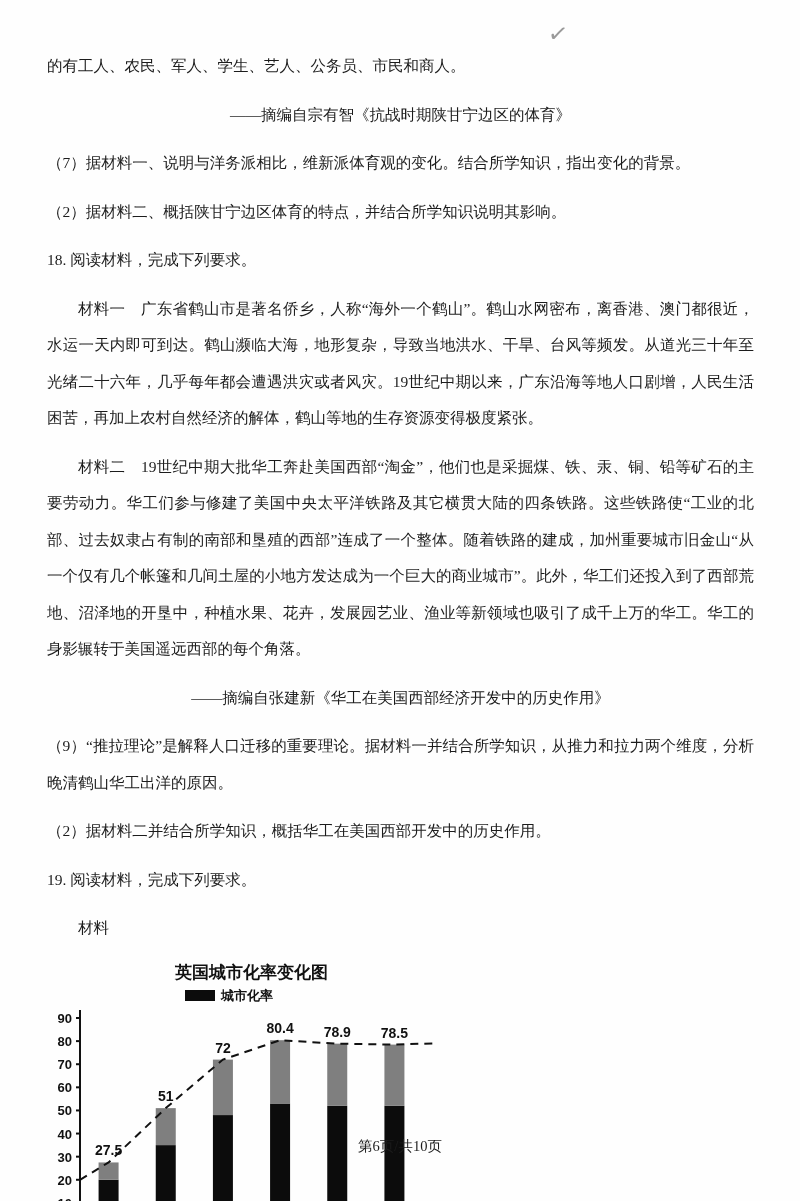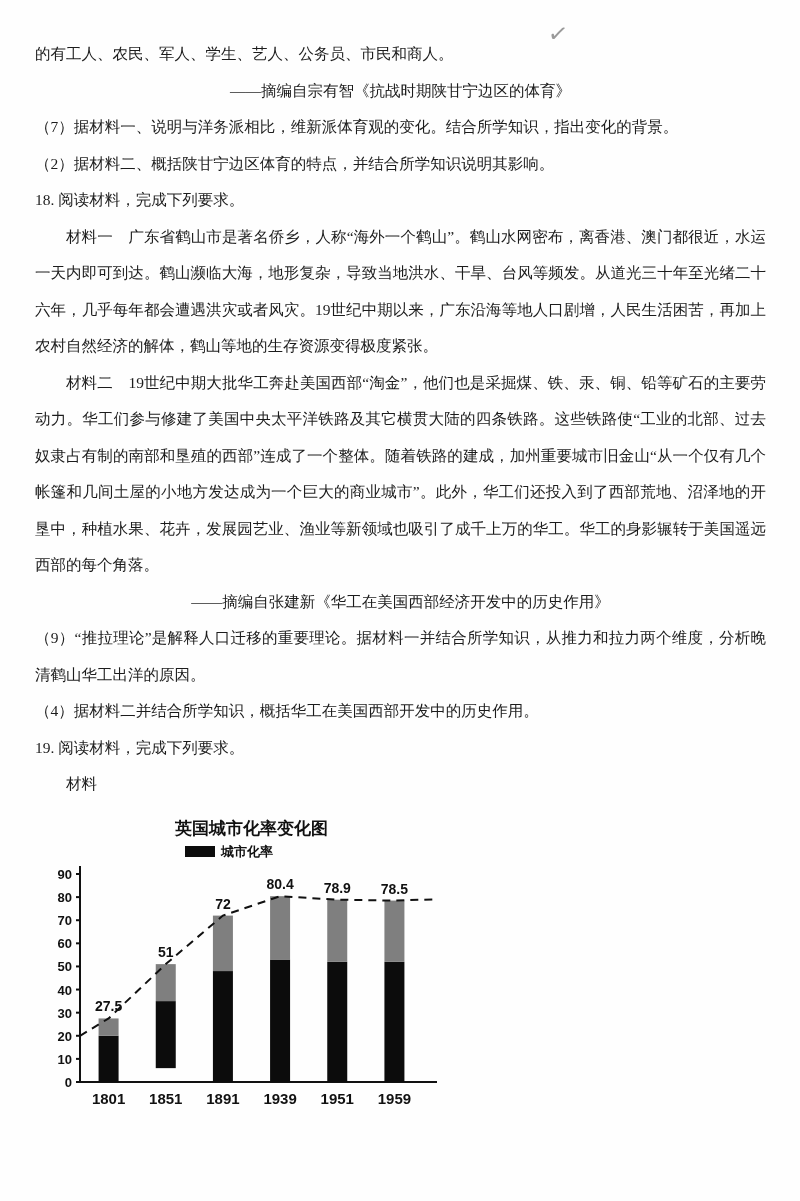--- a/index.html
+++ b/index.html
@@ -5,21 +5,21 @@
   html,body{margin:0;padding:0;background:#fff;}
   .page{
     position:relative;
     width:800px;height:1201px;
     background:#fefefe;
     font-family:"Liberation Serif","DejaVu Serif",serif;
     color:#1c1c1c;
     overflow:hidden;
   }
   .content{position:absolute;left:35px;top:36px;width:731px;}
-  .content p{margin:0;font-size:15.5px;line-height:36.5px;}
+  .content p{margin:12px;font-size:15.5px;line-height:36.5px;}
   .para{text-align:justify;text-indent:2em;}
   .just{text-align:justify;}
   .source{text-align:center;}
   .indent{text-indent:2em;}
   .stray{
     position:absolute;left:548px;top:20px;
     color:#9a9a9a;font-size:24px;transform:rotate(8deg);
     font-family:"DejaVu Sans",sans-serif;
   }
   .chart-wrap{margin-top:13px;}
@@ -39,21 +39,21 @@
   <div class="content">
     <p class="just">的有工人、农民、军人、学生、艺人、公务员、市民和商人。</p>
     <p class="source">——摘编自宗有智《抗战时期陕甘宁边区的体育》</p>
     <p class="just">（7）据材料一、说明与洋务派相比，维新派体育观的变化。结合所学知识，指出变化的背景。</p>
     <p class="just">（2）据材料二、概括陕甘宁边区体育的特点，并结合所学知识说明其影响。</p>
     <p>18. 阅读材料，完成下列要求。</p>
     <p class="para">材料一　广东省鹤山市是著名侨乡，人称“海外一个鹤山”。鹤山水网密布，离香港、澳门都很近，水运一天内即可到达。鹤山濒临大海，地形复杂，导致当地洪水、干旱、台风等频发。从道光三十年至光绪二十六年，几乎每年都会遭遇洪灾或者风灾。19世纪中期以来，广东沿海等地人口剧增，人民生活困苦，再加上农村自然经济的解体，鹤山等地的生存资源变得极度紧张。</p>
     <p class="para">材料二　19世纪中期大批华工奔赴美国西部“淘金”，他们也是采掘煤、铁、汞、铜、铅等矿石的主要劳动力。华工们参与修建了美国中央太平洋铁路及其它横贯大陆的四条铁路。这些铁路使“工业的北部、过去奴隶占有制的南部和垦殖的西部”连成了一个整体。随着铁路的建成，加州重要城市旧金山“从一个仅有几个帐篷和几间土屋的小地方发达成为一个巨大的商业城市”。此外，华工们还投入到了西部荒地、沼泽地的开垦中，种植水果、花卉，发展园艺业、渔业等新领域也吸引了成千上万的华工。华工的身影辗转于美国遥远西部的每个角落。</p>
     <p class="source">——摘编自张建新《华工在美国西部经济开发中的历史作用》</p>
     <p class="just">（9）“推拉理论”是解释人口迁移的重要理论。据材料一并结合所学知识，从推力和拉力两个维度，分析晚清鹤山华工出洋的原因。</p>
-    <p class="just">（4）据材料二并结合所学知识，概括华工在美国西部开发中的历史作用。</p>
+    <p class="just">（2）据材料二并结合所学知识，概括华工在美国西部开发中的历史作用。</p>
     <p>19. 阅读材料，完成下列要求。</p>
     <p class="indent">材料</p>
 
     <div class="chart-wrap">
       <svg id="chart" width="430" height="300" viewBox="0 0 430 300">
           <text x="216.5" y="18" text-anchor="middle" font-size="17" font-weight="bold" fill="#111111">英国城市化率变化图</text>
           <rect x="150" y="30" width="30" height="11" fill="#0c0c0c"></rect>
           <text x="186" y="40" font-size="13" font-weight="bold" fill="#111111">城市化率</text>
           <line x1="45" y1="50" x2="45" y2="266" stroke="#111111" stroke-width="2"></line>
           <line x1="45" y1="266" x2="402" y2="266" stroke="#111111" stroke-width="2"></line>
@@ -99,13 +99,14 @@
           <text x="245.08333333333331" y="73.18666666666664" text-anchor="middle" font-size="14" font-weight="bold" fill="#111111">80.4</text>
           <text x="245.08333333333331" y="288" text-anchor="middle" font-size="15" font-weight="bold" fill="#111111">1939</text>
           <text x="302.25" y="76.65333333333334" text-anchor="middle" font-size="14" font-weight="bold" fill="#111111">78.9</text>
           <text x="302.25" y="288" text-anchor="middle" font-size="15" font-weight="bold" fill="#111111">1951</text>
           <text x="359.41666666666663" y="77.57777777777778" text-anchor="middle" font-size="14" font-weight="bold" fill="#111111">78.5</text>
           <text x="359.41666666666663" y="288" text-anchor="middle" font-size="15" font-weight="bold" fill="#111111">1959</text>
         </svg>
     </div>
   </div>
 
+  <p class="footer">第6页/共10页</p>
 </div>
 
 </body></html>

